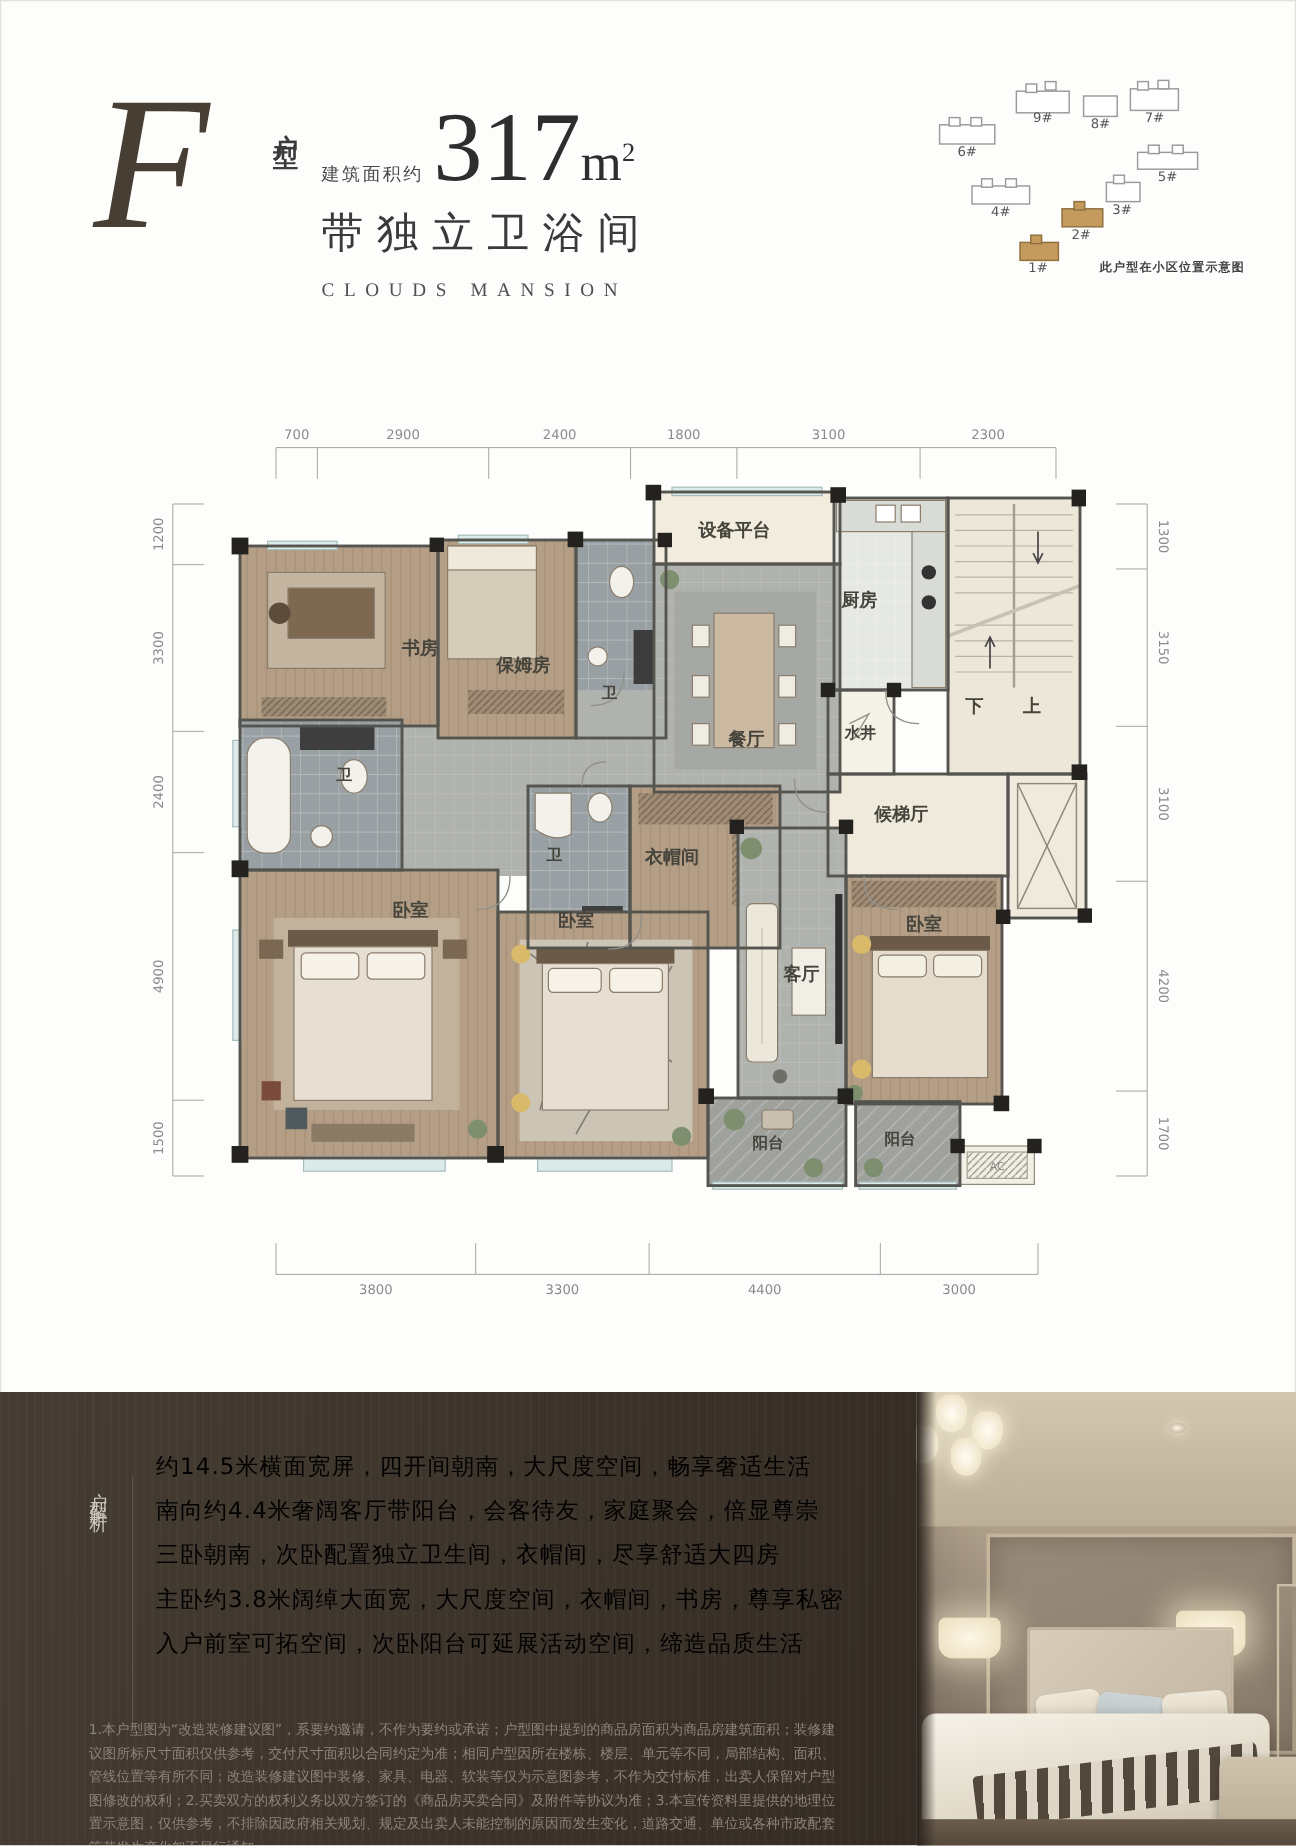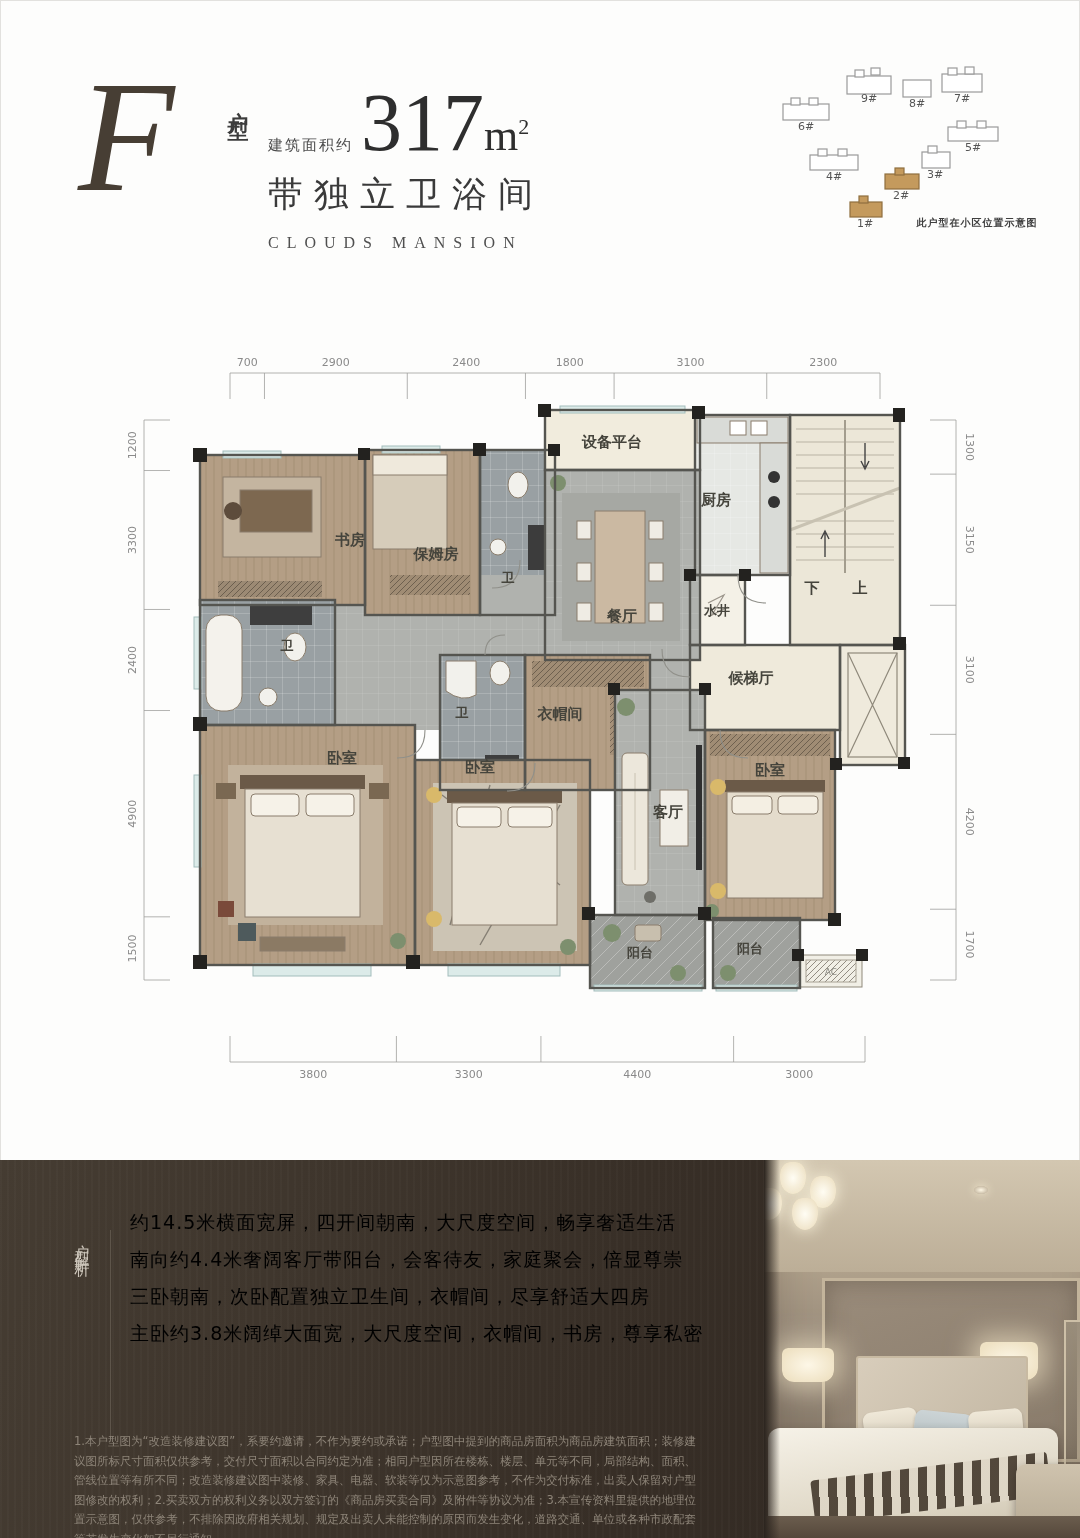--- a/index.html
+++ b/index.html
@@ -494,20 +494,21 @@
   </svg>
 
   <div class="panel"></div>
   <div class="vtitle">户型解析：</div>
   <div class="vline"></div>
   <div class="alines">
     <p>约14.5米横面宽屏，四开间朝南，大尺度空间，畅享奢适生活</p>
     <p>南向约4.4米奢阔客厅带阳台，会客待友，家庭聚会，倍显尊崇</p>
     <p>三卧朝南，次卧配置独立卫生间，衣帽间，尽享舒适大四房</p>
     <p>主卧约3.8米阔绰大面宽，大尺度空间，衣帽间，书房，尊享私密</p>
+    <p>入户前室可拓空间，次卧阳台可延展活动空间，缔造品质生活</p>
   </div>
   <p class="disclaimer">1.本户型图为“改造装修建议图”，系要约邀请，不作为要约或承诺；户型图中提到的商品房面积为商品房建筑面积；装修建议图所标尺寸面积仅供参考，交付尺寸面积以合同约定为准；相同户型因所在楼栋、楼层、单元等不同，局部结构、面积、管线位置等有所不同；改造装修建议图中装修、家具、电器、软装等仅为示意图参考，不作为交付标准，出卖人保留对户型图修改的权利；2.买卖双方的权利义务以双方签订的《商品房买卖合同》及附件等协议为准；3.本宣传资料里提供的地理位置示意图，仅供参考，不排除因政府相关规划、规定及出卖人未能控制的原因而发生变化，道路交通、单位或各种市政配套等若发生变化恕不另行通知。</p>
 
   <div class="photo">
     <div class="ph ph-ceiling"></div>
     <div class="ph ph-spot"></div>
     <div class="ph ph-frame"></div>
     <div class="ph ph-mirror"></div>
     <div class="ph ph-chand">
       <i style="left:34px;top:8px;"></i>

